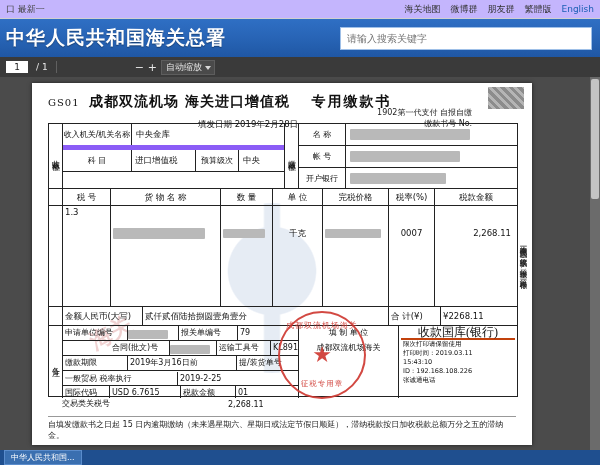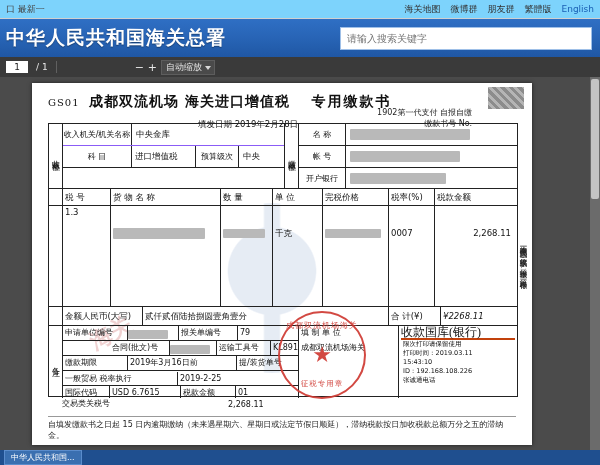--- a/index.html
+++ b/index.html
@@ -13,21 +13,21 @@
     overflow: hidden;
     font-family: "DejaVu Sans", "Liberation Sans", sans-serif;
     font-size: 11px;
     color: #111;
     position: relative;
   }
 
   
   .topbar {
     height: 18px;
-    background: #7dd3fc;
+    background: #c4b5fd;
     border-bottom: 1px solid #d0d0d0;
     display: flex;
     align-items: center;
     position: relative;
   }
   .topbar .tab {
     font-size: 9px;
     color: #444;
     padding: 0 6px;
   }
@@ -235,21 +235,21 @@
     writing-mode: vertical-rl;
     text-orientation: upright;
     letter-spacing: 1px;
     font-size: 8px;
     text-align: center;
     width: 14px;
     display: flex;
     align-items: center;
     justify-content: center;
   }
-  .c { text-align: left; }
+  .c { text-align: center; }
   .r { text-align: right; }
 
   
   .redact {
     display: inline-block;
     background: #b9b9b9;
     height: 9px;
     vertical-align: middle;
     border-radius: 1px;
   }
@@ -419,21 +419,21 @@
         <span>2019年2月28日</span>
       </div>
     </div>
 
     <div class="frame">
 
       <div class="row" style="height:64px;">
         <div class="cell vlabel">收款单位</div>
 
         <div class="cell" style="width:222px; padding:0;">
-          <div style="display:flex; border-bottom:1px solid #8b5cf6; height:21px;">
+          <div style="display:flex; border-bottom:5px solid #8b5cf6; height:21px;">
             <div style="width:68px; border-right:1px solid #222; text-align:center; font-size:8px; line-height:21px;">收入机关/机关名称</div>
             <div style="flex:1; padding-left:4px; line-height:21px;">中央金库</div>
           </div>
           <div style="display:flex; border-bottom:1px solid #222; height:21px;">
             <div style="width:68px; border-right:1px solid #222; text-align:center; font-size:8px; line-height:21px;">科        目</div>
             <div style="width:60px; border-right:1px solid #222; padding-left:3px; line-height:21px;">进口增值税</div>
             <div style="width:42px; border-right:1px solid #222; text-align:center; font-size:8px; line-height:21px;">预算级次</div>
             <div style="flex:1; padding-left:4px; line-height:21px;">中央</div>
           </div>
           <div style="display:flex; height:21px;margin-top:24px;">
@@ -483,21 +483,21 @@
         <div class="cell" style="width:66px; padding-top:22px;"><span class="redact" style="width:56px;"></span></div>
         <div class="cell c" style="width:46px; padding-top:22px;">0007</div>
         <div class="cell r" style="flex:1; padding-top:22px; padding-right:6px;">2,268.11</div>
       </div>
 
       <div class="row" style="height:18px;">
         <div class="cell" style="width:14px;"></div>
         <div class="cell" style="width:80px; line-height:16px;">金额人民币(大写)</div>
         <div class="cell" style="width:246px; line-height:16px;">贰仟贰佰陆拾捌圆壹角壹分</div>
         <div class="cell" style="width:52px; line-height:16px;">合  计(¥)</div>
-        <div class="cell" style="flex:1; line-height:16px;font-style:italic;">¥2268.11</div>
+        <div class="cell" style="flex:1; line-height:16px;">¥2268.11</div>
       </div>
 
       <div class="row" style="height:72px;">
         <div class="cell vlabel" style="width:14px;">备注</div>
 
         <div class="cell" style="width:236px; padding:0;">
           <div style="display:flex; height:14px; border-bottom:1px solid #222;">
             <div style="width:62px; border-right:1px solid #222; font-size:8px; line-height:13px; padding-left:2px;">申请单位编号</div>
             <div style="width:50px; border-right:1px solid #222; padding-top:3px;"><span class="redact" style="width:40px;"></span></div>
             <div style="width:56px; border-right:1px solid #222; font-size:8px; line-height:13px; padding-left:2px;">报关单编号</div>

